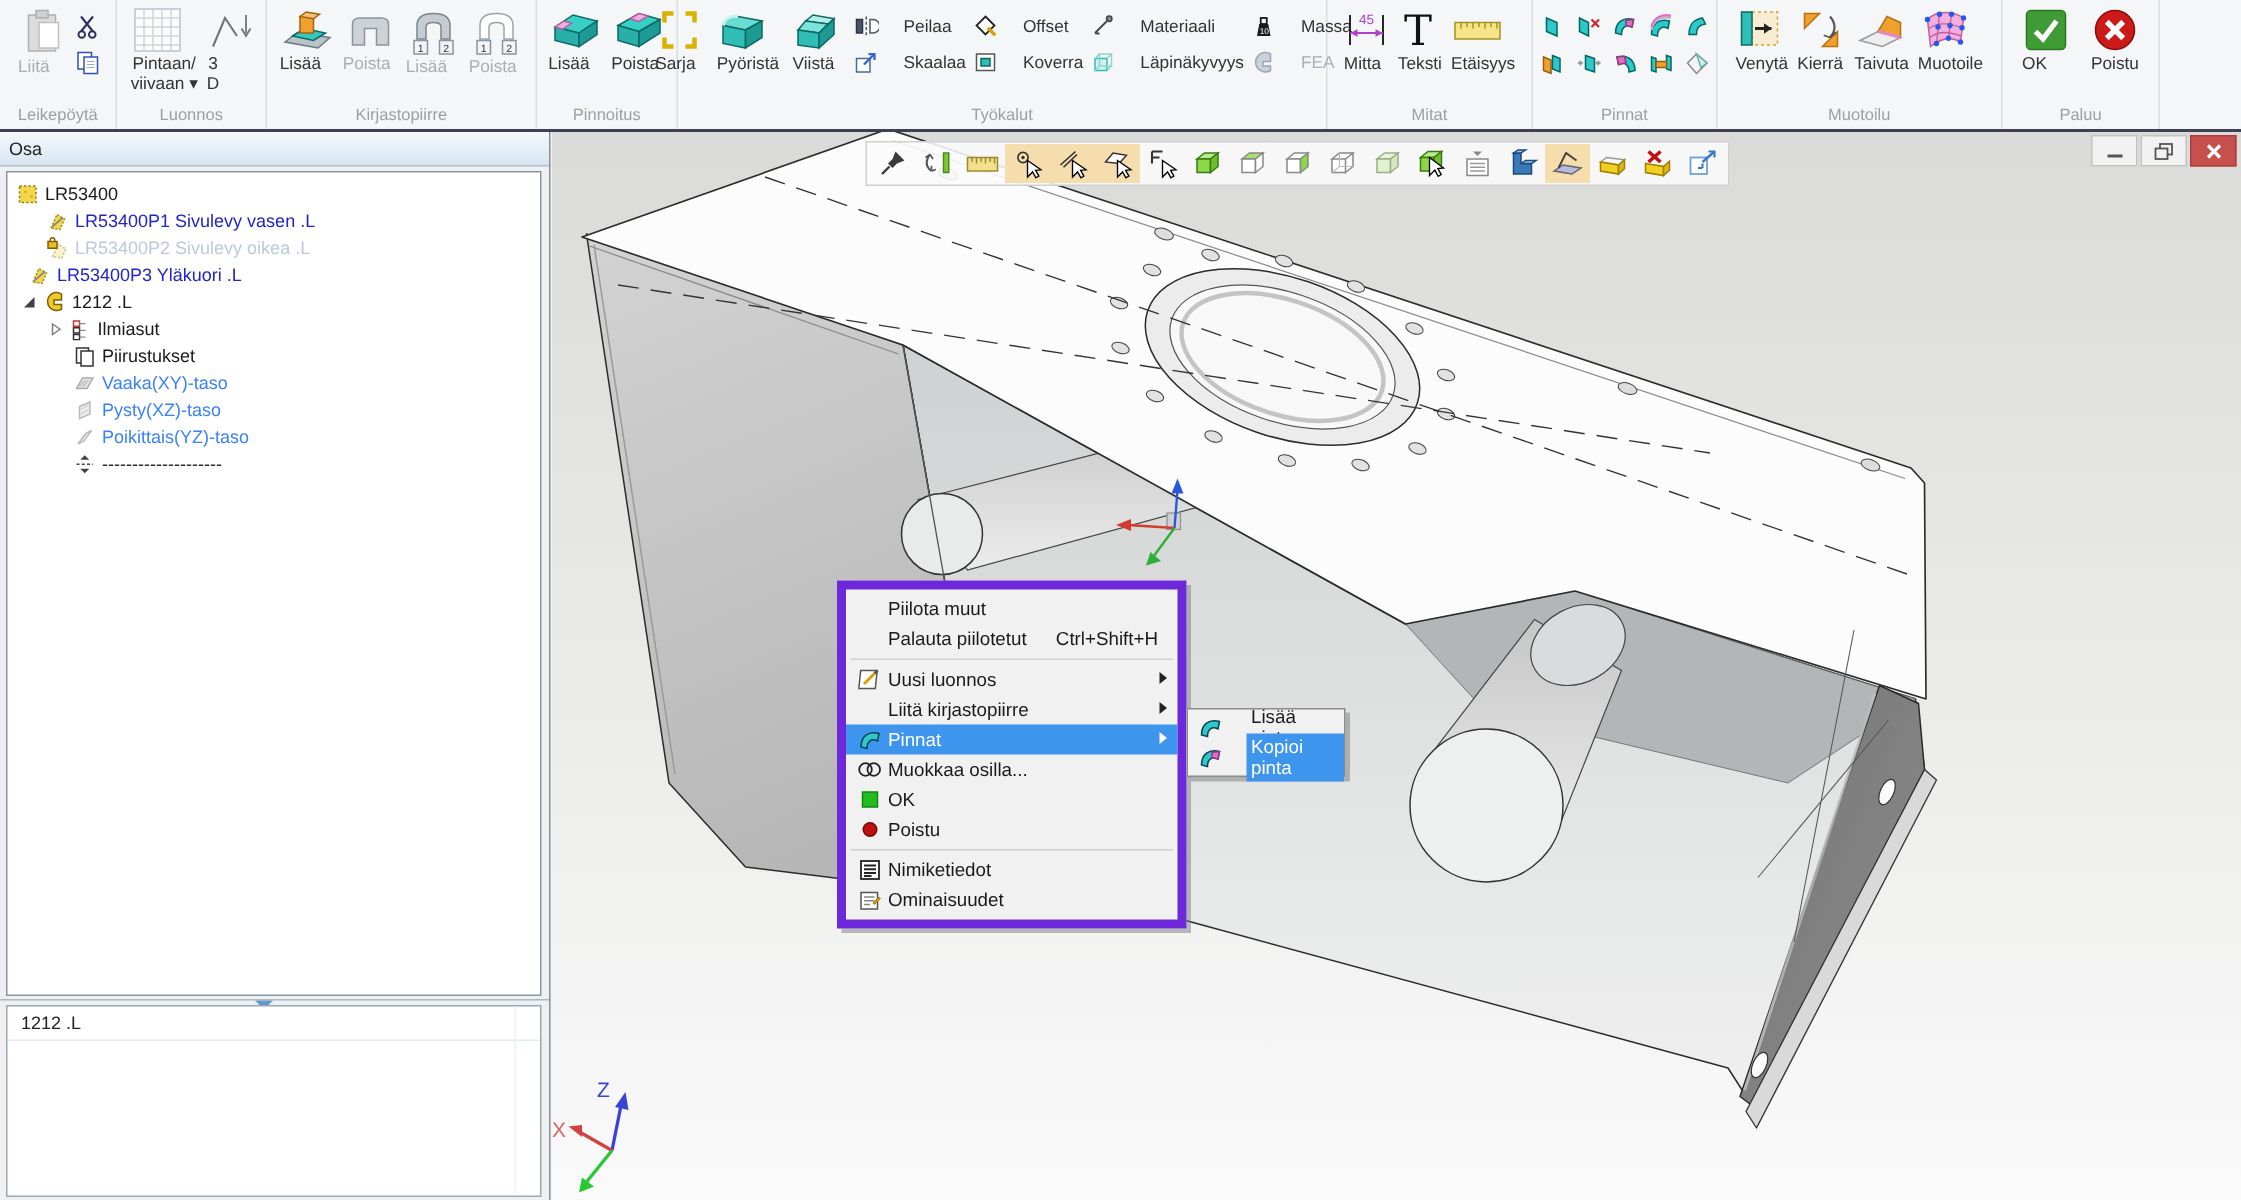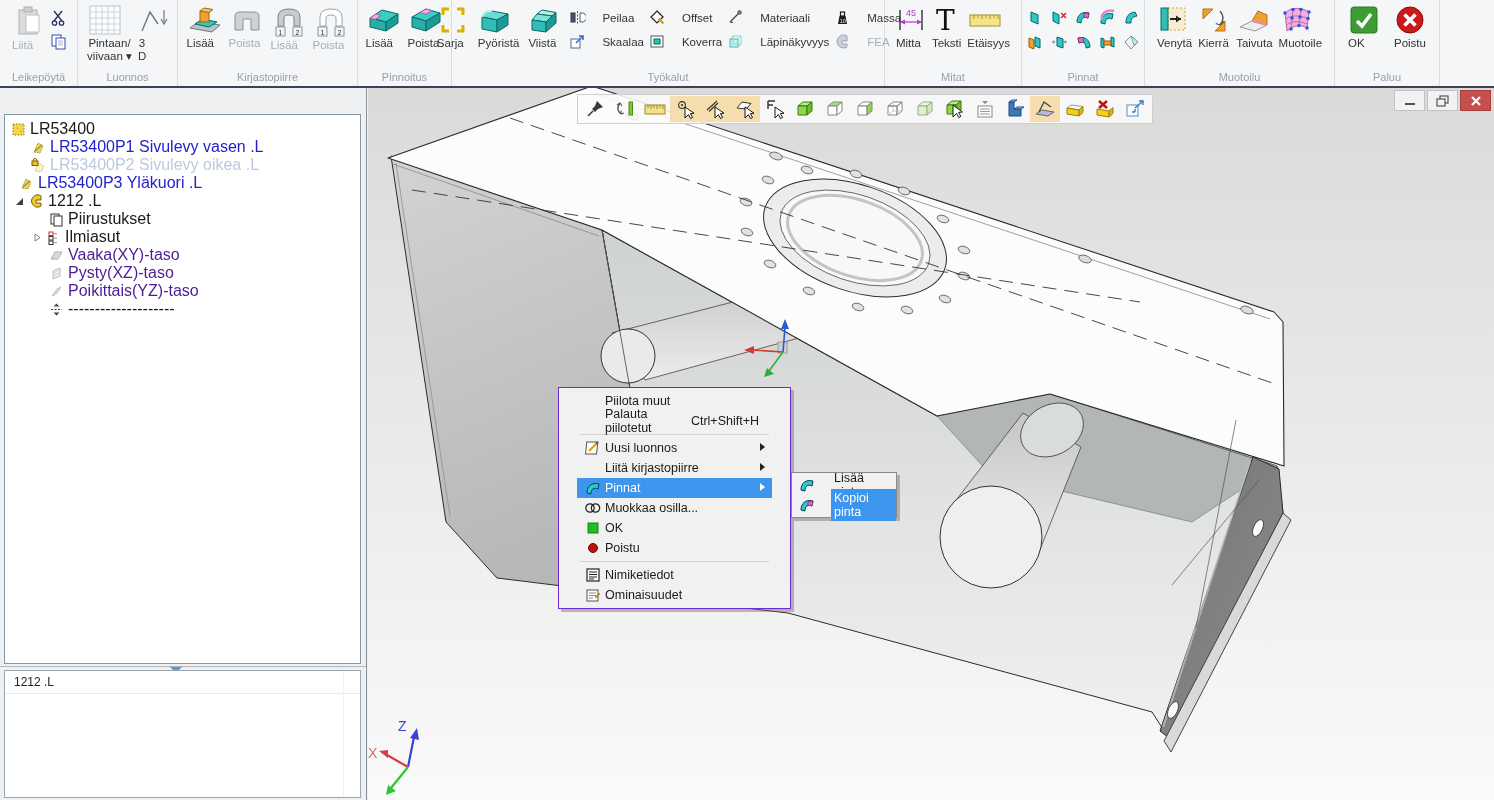--- a/index.html
+++ b/index.html
@@ -20,42 +20,42 @@
   .dim{color:#a9aeb6}
   .pingrid{display:grid;grid-template-columns:repeat(5,23px);grid-auto-rows:24px;gap:1px;padding-top:5px}
   .pingrid .pcell{display:flex;align-items:center;justify-content:center}
   
   #sidebar{position:absolute;top:88px;left:0;width:367px;bottom:0;background:#eef0f2;
            border-right:1px solid #8a9097;box-sizing:border-box}
   .phead{height:22px;line-height:22px;padding-left:6px;font-size:12px;color:#222;
          background:linear-gradient(#f4f9fd,#d7e5f1);border-bottom:1px solid #aebecb}
   .treebox{position:absolute;top:26px;left:4px;right:5px;height:550px;background:#fff;
            border:1px solid #8796a4;overflow:hidden;padding-top:5px;box-sizing:border-box}
-  .trow{display:flex;align-items:center;gap:4px;height:18px;font-size:16px;color:#1a1a1a;white-space:nowrap}
-  .blue{color:#2323cb}.faded{color:#bcc9dc}.muted{color:#4c1d95}
+  .trow{display:flex;align-items:center;gap:4px;height:18px;font-size:12px;color:#1a1a1a;white-space:nowrap}
+  .blue{color:#2323cb}.faded{color:#bcc9dc}.muted{color:#3b82f6}
   .splitline{position:absolute;top:578px;left:0;right:0;height:1px;background:#b0b6bc}
   .vhandle{position:absolute;top:579px;left:170px;width:0;height:0;
            border-left:6px solid transparent;border-right:6px solid transparent;border-top:6px solid #5f9bd0}
   .bottombox{position:absolute;top:582px;left:4px;right:5px;bottom:2px;background:#fff;border:1px solid #9aa6b0}
   .brow{height:22px;line-height:22px;font-size:12px;color:#222;padding-left:9px;border-bottom:1px solid #e2ecf4}
   .bvline{position:absolute;top:0;bottom:0;left:338px;width:1px;background:#eef2f6}
   
   #viewport{position:absolute;top:88px;left:368px;right:0;bottom:0;overflow:hidden}
   #scene{position:absolute;left:0;top:0;width:1126px;height:712px;display:block}
   #vtoolbar{position:absolute;left:209px;top:6px;height:30px;display:flex;align-items:center;
             background:rgba(250,250,250,.88);border:1px solid #cfcfcf;padding:0 2px;box-sizing:border-box}
   .vtb{width:30px;height:26px;display:flex;align-items:center;justify-content:center}
   .vtb.hl{background:#f6ddad}
   #winctl{position:absolute;top:2px;right:3px;display:flex;gap:2px}
   .wbtn{width:31px;height:21px;background:#f2f2f2;border:1px solid #c2c2c2;display:flex;
         align-items:center;justify-content:center;box-sizing:border-box}
   .wbtn.close{background:#c6504e;border-color:#a83f3e}
   
-  #ctxmenu{position:absolute;left:190px;top:299px;width:233px;background:#f1f1f1;border:1px solid #6d28d9;
-           box-shadow:3px 3px 0 rgba(110,110,110,.45);font-size:12.5px;color:#1a1a1a;padding:3px 18px;box-sizing:border-box}
+  #ctxmenu{position:absolute;left:190px;top:299px;width:233px;background:#f1f1f1;border:6px solid #6d28d9;
+           box-shadow:3px 3px 0 rgba(110,110,110,.45);font-size:12.5px;color:#1a1a1a;padding:3px 0;box-sizing:border-box}
   .mrow{height:20px;display:flex;align-items:center;position:relative;padding-left:4px}
   .mico{width:24px;display:flex;justify-content:center;flex:none}
   .mlbl{flex:1}
   .msc{margin-right:13px}
   .marr{position:absolute;right:7px;top:5px;width:0;height:0;border-top:4px solid transparent;
         border-bottom:4px solid transparent;border-left:5px solid #222}
   .mrow.hl{background:#3d95ee;color:#fff}
   .mrow.hl .marr{border-left-color:#fff}
   .msep{height:1px;background:#d2d2d2;margin:3px 3px}
   #ctxsub{position:absolute;left:423px;top:384px;width:106px;background:#f1f1f1;border:1px solid #8a8a8a;
@@ -447,20 +447,21 @@
           </svg>
         <span>Poistu</span>
       </div>
     </div>
     <div class="rgl">Paluu</div>
   </div>
   <div style="flex:1"></div>
 </div>
 
 <div id="sidebar">
+  <div class="phead">Osa</div>
   <div class="treebox">
     <div class="trow" style="padding-left:6px">
       <svg width="15" height="15">
           <rect x="2" y="2" width="11" height="11" fill="#f3d64a" stroke="#8a7a20" stroke-dasharray="1.5,1.5"></rect>
           <circle cx="6" cy="6" r="0.8" fill="#c8a820"></circle>
           <circle cx="10" cy="9" r="0.8" fill="#c8a820"></circle>
         </svg>
       <span>LR53400</span>
     </div>
     <div class="trow" style="padding-left:26px">
@@ -487,38 +488,38 @@
     </div>
     <div class="trow" style="padding-left:10px">
       <svg width="9" height="9">
           <path d="M8,1 V8 H1 Z" fill="#404040"></path>
         </svg>
       <svg width="16" height="16">
           <path d="M13,3 A6,6 0 1 0 13,13 L13,10 L8,10 L8,7 L13,7 Z" fill="#f0c830" stroke="#806000"></path>
         </svg>
       <span>1212 .L</span>
     </div>
-    <div class="trow" style="padding-left:44px">
-      <svg width="15" height="15">
-          <rect x="2" y="2" width="8" height="10" fill="#fff" stroke="#333"></rect>
-          <rect x="5" y="4" width="8" height="10" fill="#fff" stroke="#333"></rect>
-        </svg>
-      <span>Piirustukset</span>
-    </div>
     <div class="trow" style="padding-left:28px">
       <svg width="9" height="9">
           <path d="M2,1 L7,4.5 L2,8 Z" fill="#fff" stroke="#808080"></path>
         </svg>
       <svg width="15" height="15">
           <rect x="3" y="2" width="4" height="3.5" fill="#fff" stroke="#c33"></rect>
           <rect x="3" y="6.5" width="4" height="3.5" fill="#fff" stroke="#333"></rect>
           <rect x="3" y="11" width="4" height="3.5" fill="#fff" stroke="#333"></rect>
           <path d="M7,3.7 h4 M7,8.2 h4 M7,12.7 h4" stroke="#888" stroke-width="0.9"></path>
         </svg>
       <span>Ilmiasut</span>
+    </div>
+    <div class="trow" style="padding-left:44px">
+      <svg width="15" height="15">
+          <rect x="2" y="2" width="8" height="10" fill="#fff" stroke="#333"></rect>
+          <rect x="5" y="4" width="8" height="10" fill="#fff" stroke="#333"></rect>
+        </svg>
+      <span>Piirustukset</span>
     </div>
     <div class="trow" style="padding-left:44px">
       <svg width="15" height="15">
           <path d="M2,11 L6,4 L13,4 L9,11 Z" fill="#e4e4e4" stroke="#aaa"></path>
           <path d="M4,9.5 L8,5.5 M6,10 L10,5.5" stroke="#bbb" stroke-width="0.8"></path>
         </svg>
       <span class="muted">Vaaka(XY)-taso</span>
     </div>
     <div class="trow" style="padding-left:44px">
       <svg width="15" height="15">

